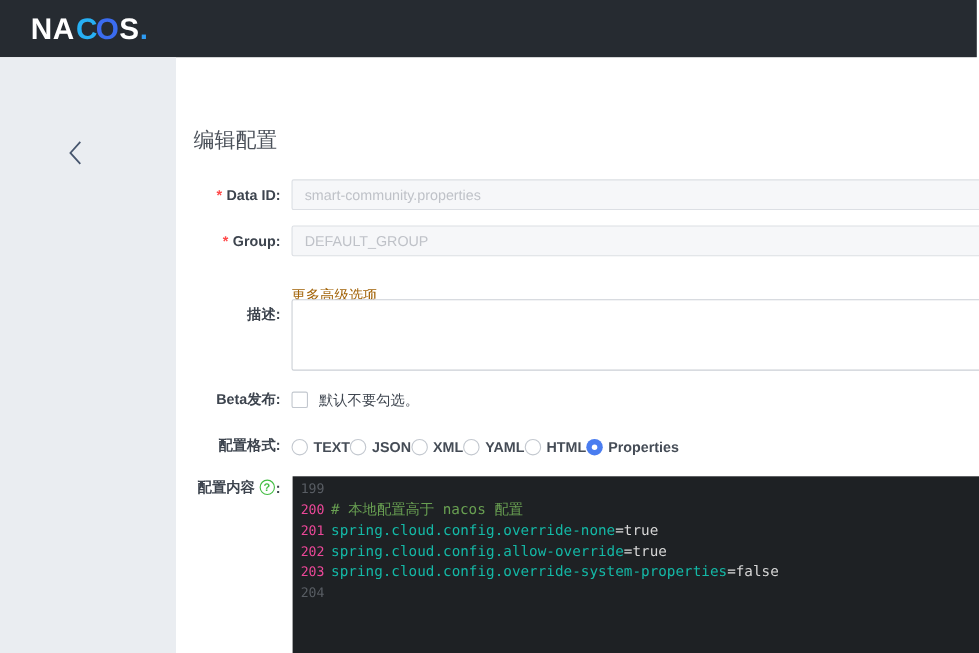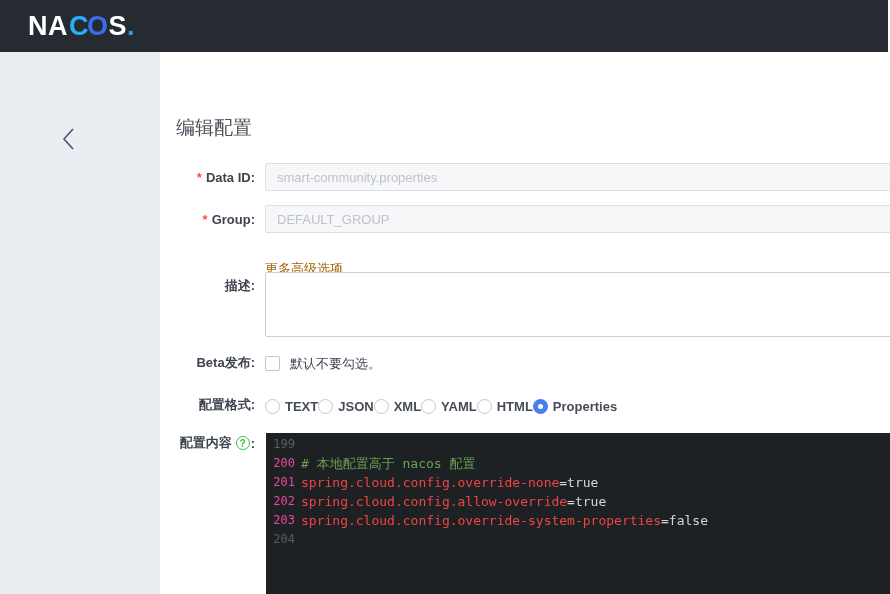--- a/index.html
+++ b/index.html
@@ -62,21 +62,21 @@
   
   .editor { position:absolute; left:106px; right:0; top:366px; bottom:0; background:#1e2124;
             overflow:hidden; padding-top:2px; cursor:text;
             font-family:"DejaVu Sans Mono", monospace; }
   .code-line { display:flex; height:19px; line-height:19px; font-size:13px; white-space:pre; }
   .ln { width:29px; text-align:right; color:#ec4899; font-size:12px; flex-shrink:0;
         user-select:none; }
   .ln.dim { color:#585d63; }
   .code-text { margin-left:6px; }
   .tok-comment { color:#69a052; }
-  .tok-key { color:#ef4444; }
+  .tok-key { color:#14b8a6; }
   .tok-plain { color:#d6d6d6; }
 </style>
 </head>
 <body>
 
 <div class="navbar">
   <div class="logo">
     <span>NA</span>
       <span class="lc">C</span>
       <span class="lo">O</span>

